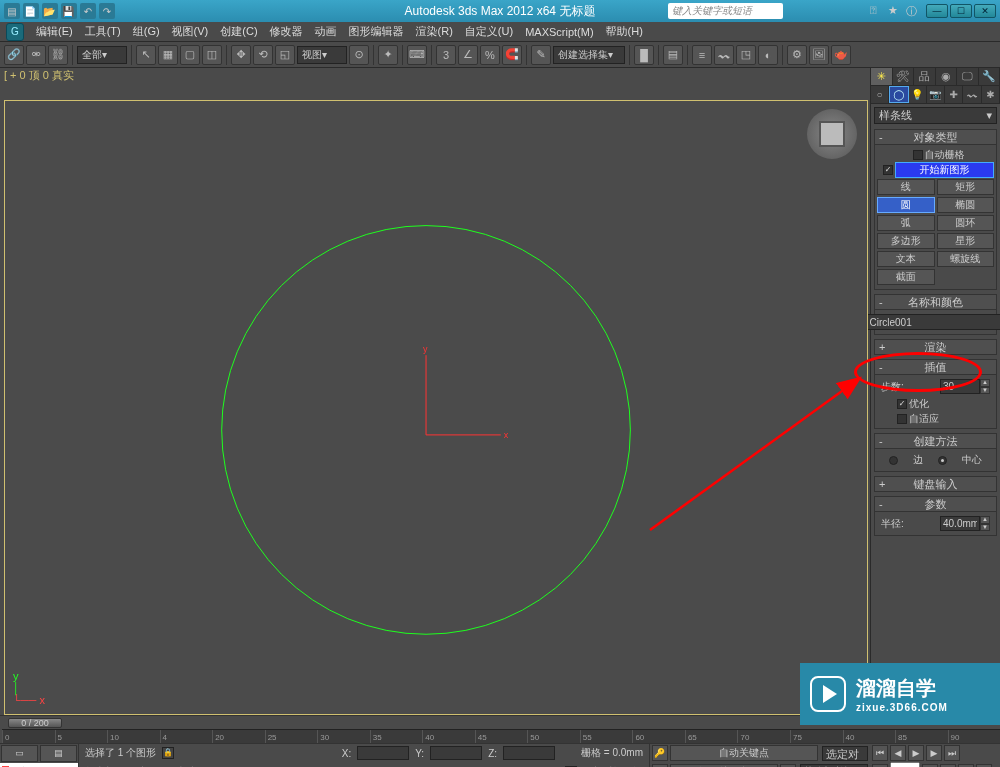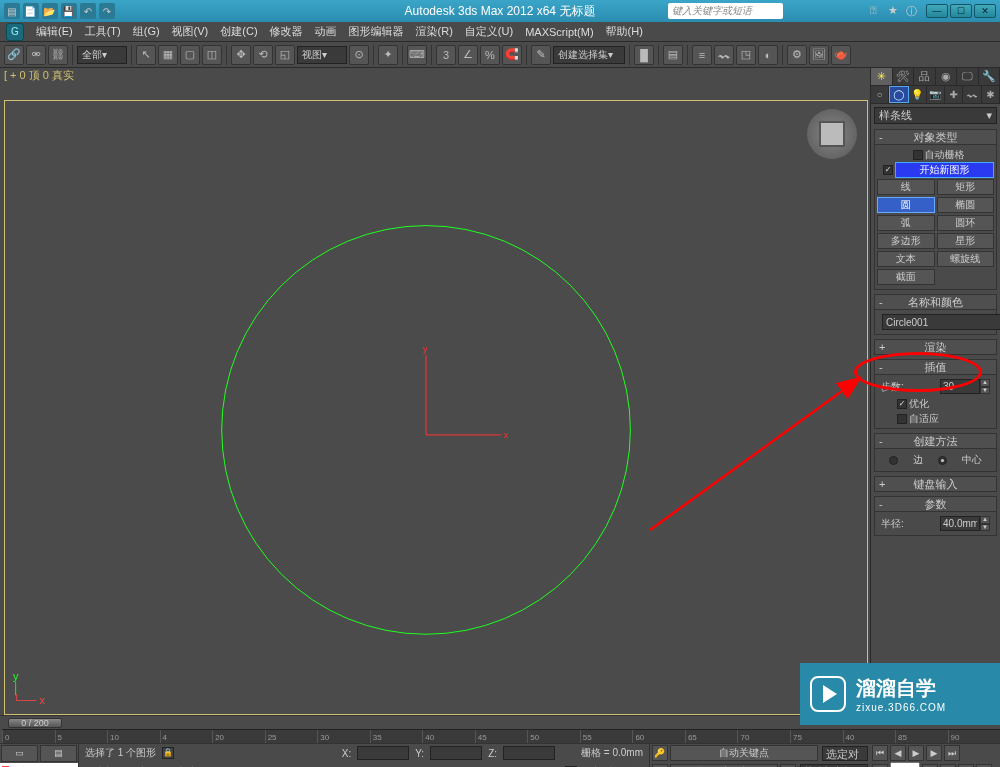--- a/index.html
+++ b/index.html
@@ -54,21 +54,21 @@
 .roll-head { height: 16px; background: #4f4f4f; border:1px solid #333; display: flex; align-items: center; justify-content: center; font-size: 11px; position: relative;}
 .roll-head .hmark { position: absolute; left: 4px; }
 .roll-body { padding: 2px; border:1px solid #333; border-top:none;}
 .btn-row { display: flex; gap: 2px; margin: 2px 0;}
 .pbtn { flex: 1; height: 16px; background: #555; border: 1px solid #333; display: flex; align-items: center; justify-content: center; font-size: 10px;}
 .pbtn.active { background: #3560c8; border:1px solid #6af; color: #fff;}
 .pbtn.hl { background: #2a3af0; color:#fff; border:1px solid #4af;}
 .chk-row { display: flex; align-items: center; gap: 2px; height: 15px; padding-left: 6px; font-size: 10px; justify-content:center;}
 .chk-row.left { justify-content:flex-start; padding-left: 20px;}
 .chk { width: 10px; height: 10px; background: #333; border: 1px solid #222; display:inline-flex; align-items:center; justify-content:center; font-size:8px; color:#ddd;}
-.name-row { display: flex; gap: 2px; margin: 2px 5px;}
+.name-row { display: flex; gap: 2px; margin: 2px 5px; justify-content: center;}
 .name-row input { flex: 1; height: 16px; background: #3a3a3a; border: 1px solid #222; color: #ccc; padding: 0 3px; font-size: 10px;}
 .sp-row { display: flex; align-items: center; gap: 4px; padding: 2px 4px; font-size: 10px;}
 .sp-row label { flex: 0 0 auto; }
 .spinner { display: flex; height: 15px; margin-left: auto;}
 .spinner input { width: 40px; background: #3a3a3a; border: 1px solid #222; color: #ccc; font-size: 10px; padding: 0 2px;}
 .spinner .arrows { width: 10px; display: flex; flex-direction: column;}
 .spinner .arrows div { flex: 1; background: #555; border: 1px solid #333; font-size: 6px; line-height: 5px; text-align: center;}
 .radio-row { display: flex; align-items: center; gap: 6px; padding: 2px 8px; font-size: 10px; justify-content: space-around;}
 .rad { width: 9px; height: 9px; border-radius: 50%; background: #333; border: 1px solid #222; display:inline-block; position:relative;}
 .rad.on::after { content:''; position:absolute; inset:2px; background:#ccc; border-radius:50%;}
@@ -98,21 +98,21 @@
 .sb-grp { display:flex; flex-direction:column; flex:1;}
 .sb-grp .r { flex:1; display:flex; align-items:center; gap:2px; padding:0 2px;}
 .navicon { width:16px; height:16px; background:#555; border:1px solid #333; display:flex;align-items:center;justify-content:center;font-size:9px;}
 
 
 .watermark { position: absolute; right: 0; bottom: 42px; width: 200px; height: 62px; background: #2889a8; display: flex; align-items: center; padding: 0 10px; gap: 10px; z-index: 50;}
 .watermark .play { width: 36px; height: 36px; border: 2px solid #fff; border-radius: 8px; display: flex; align-items: center; justify-content: center;}
 .watermark .play::after { content:''; border-left: 14px solid #fff; border-top: 9px solid transparent; border-bottom: 9px solid transparent; margin-left:3px;}
 .watermark .txt { color: #fff; display:flex; flex-direction:column;}
 .watermark .txt .big { font-size: 20px; font-weight: bold;}
-.watermark .txt .sm { font-size: 10px; letter-spacing:1px;}
+.watermark .txt .sm { font-size: 10px; letter-spacing:1px;font-weight:bold;}
 </style>
 </head>
 <body>
 
 <div class="titlebar">
   <div class="logo-area">
     <div class="tb-icon">▤</div>
     <div class="tb-icon">📄</div>
     <div class="tb-icon">📂</div>
     <div class="tb-icon">💾</div>

